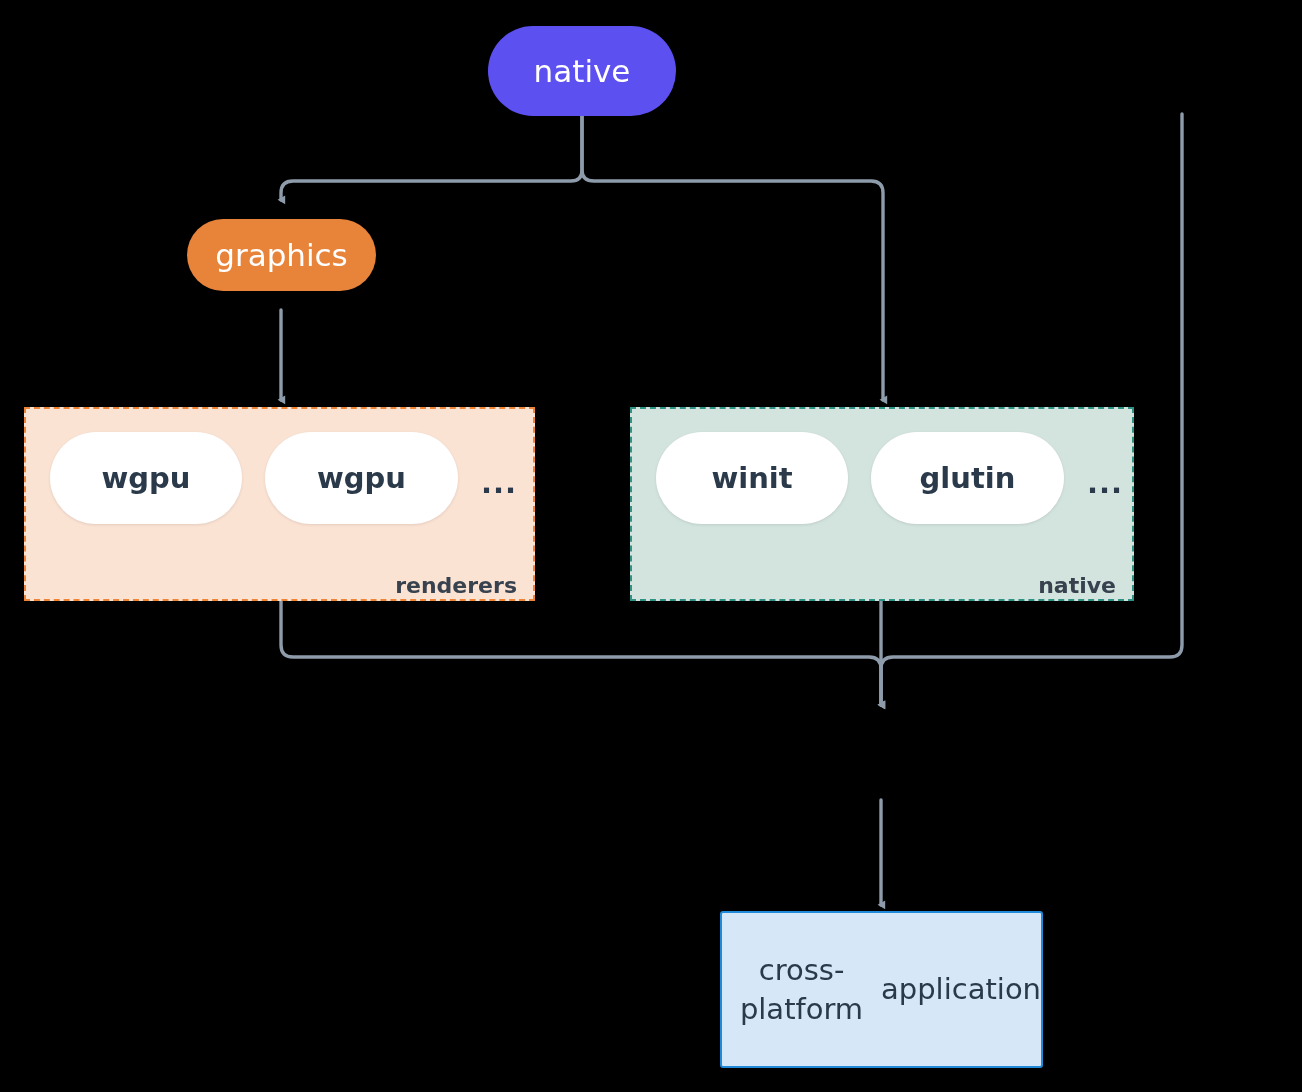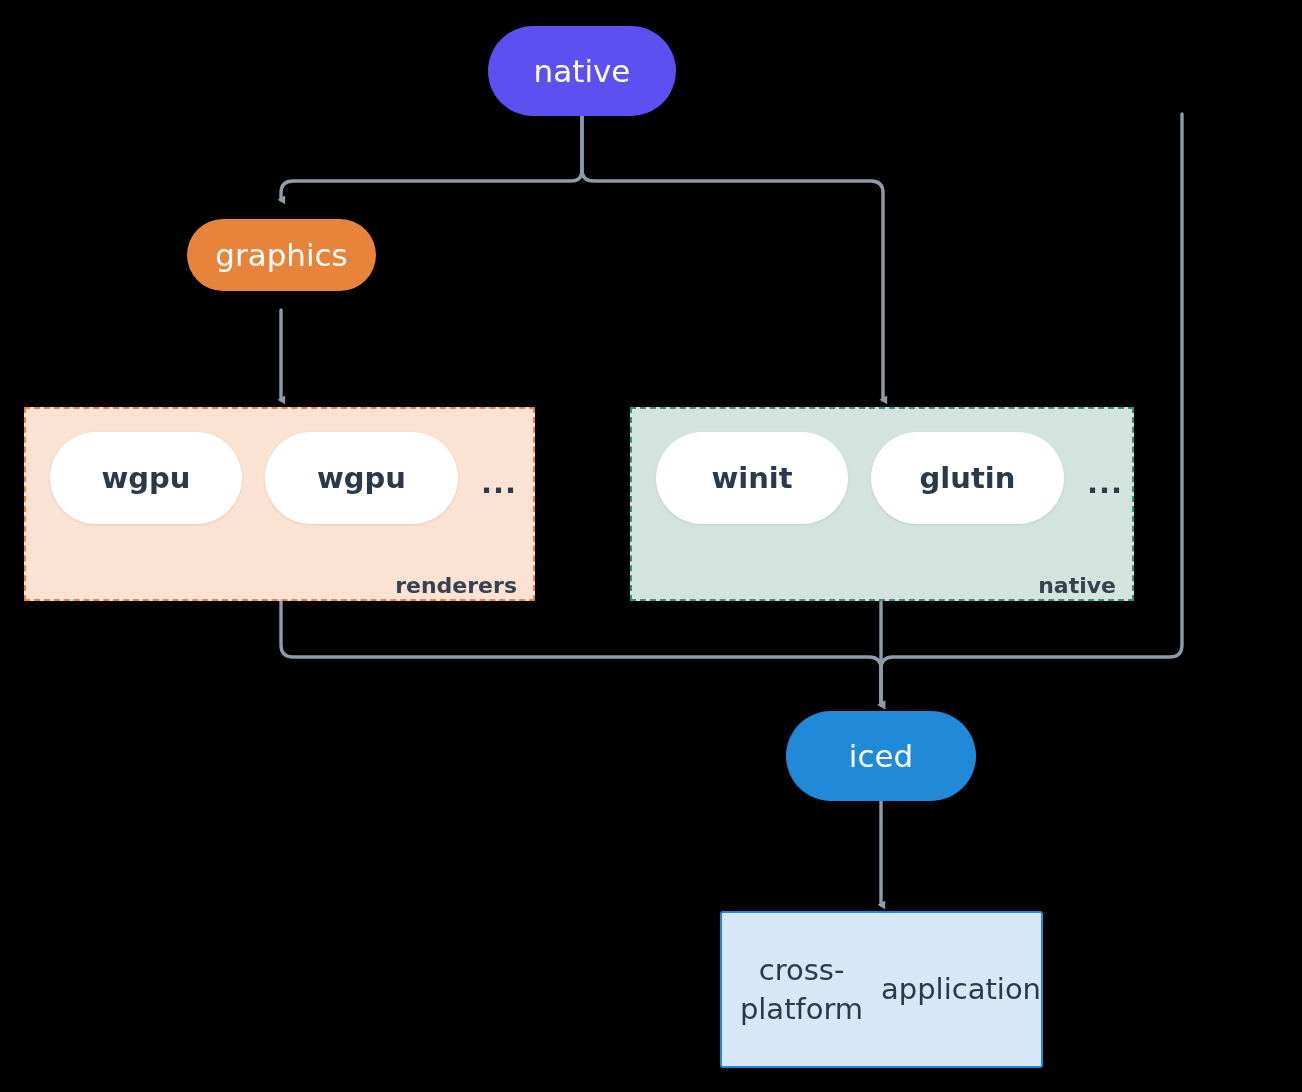--- a/index.html
+++ b/index.html
@@ -122,22 +122,19 @@
     <div class="sub-pill" style="left:239px; top:23px; width:193px; height:92px;">
       <span>glutin</span>
     </div>
     <div class="sub-pill" style="left:24px; top:23px; width:192px; height:92px;">
       <span>winit</span>
     </div>
     <div class="ellipsis" style="left:455px; top:57px;">...</div>
     <div class="group-label">native</div>
   </div>
 
-  <div class="node node-pill" style="left:786px; top:711px; width:190px; height:90px; background:#2089d8;">
-    <span>iced</span>
-  </div>
 
   <div class="node rect-node" style="left:720px; top:911px; width:323px; height:157px; background:#d6e8f8; border:2.5px solid #2089d8; color:#2b3a4a; ">
     <span>cross-platform</span>
     <span>application</span>
   </div>
 
 </div>
 
 </body></html>

